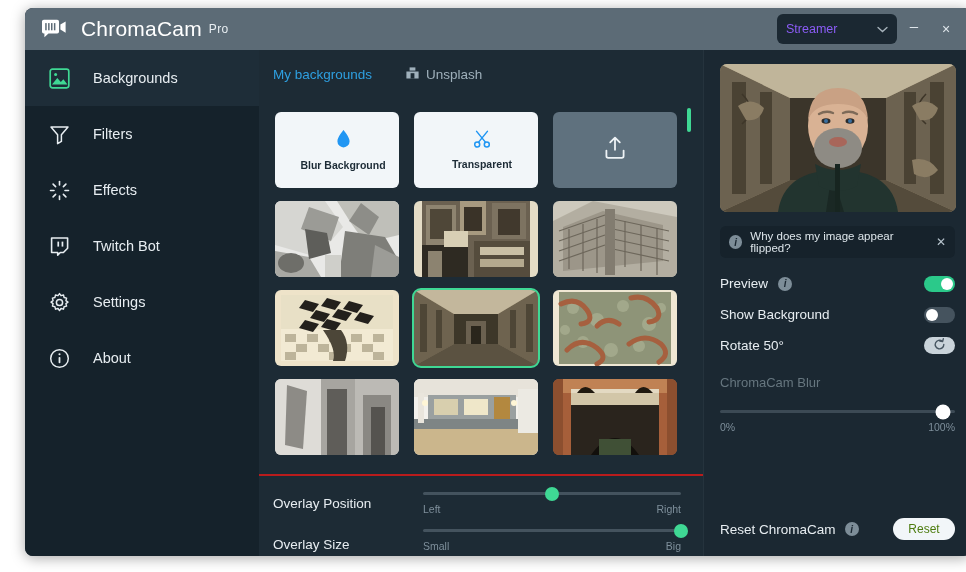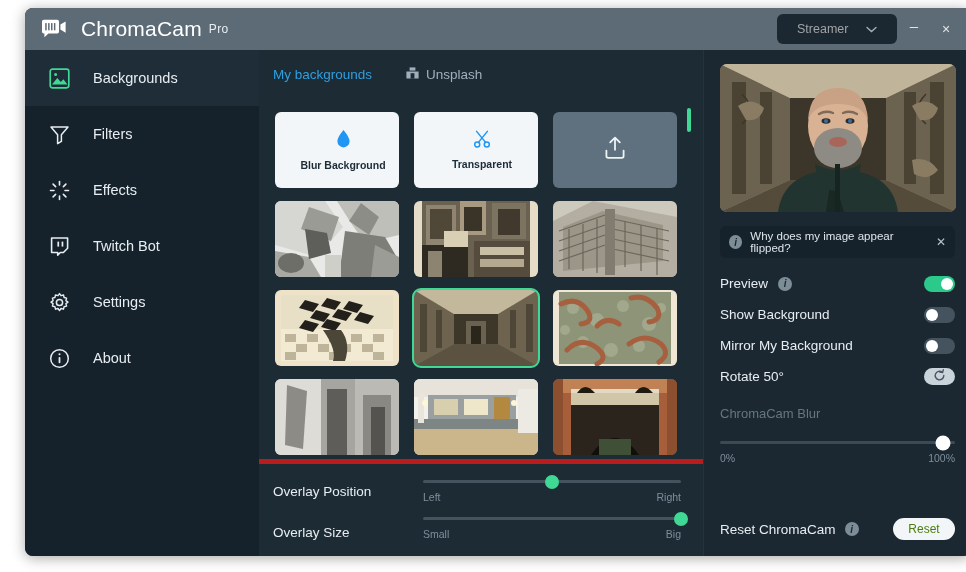--- a/index.html
+++ b/index.html
@@ -33,22 +33,22 @@
     margin-left: 12px;
     font-size: 21px; color: #ffffff; letter-spacing: .2px;
     font-weight: 400;
   }
   .brand-pro { margin-left: 7px; font-size: 12px; color: #e8eef2; letter-spacing:.3px; }
   .tb-right { margin-left: auto; display: flex; align-items: center; gap: 2px; }
   .profile-select {
     width: 120px; height: 30px;
     background: #1b2832; border-radius: 6px;
     display: flex; align-items: center;
-    padding: 0 20px;
-    color: #a3a3a3; font-size: 12.5px;
+    padding: 0 9px;
+    color: #8b5cf6; font-size: 12.5px;
     cursor: pointer;
   }
   .profile-select .chev { margin-left: auto; opacity:.8; }
   .winbtn {
     width: 30px; height: 30px;
     display: flex; align-items: center; justify-content: center;
     color: #dfe6eb; font-size: 14px; cursor: pointer;
   }
   .winbtn.min { font-size: 15px; padding-bottom: 7px; }
 
@@ -120,22 +120,22 @@
   .tile-upload { background: #5f717e; display:flex; align-items:center; justify-content:center; }
   .scrollbar {
     position: absolute; right: 12px; top: 10px;
     width: 4px; height: 24px;
     border-radius: 2px; background: #3fd894;
     cursor: pointer;
   }
 
   .sliders {
     flex: 0 0 auto;
-    border-top: 5px solid #b91c1c;
-    padding: 16px 22px 12px 14px;
+    border-top: 2px solid #b91c1c;
+    padding: 16px 22px 0 14px;
   }
   .slider-row { display: flex; align-items: center; margin-bottom: 14px; }
   .slider-row:last-child { margin-bottom: 4px; align-items: flex-end; }
   .slider-label { width: 150px; font-size: 13.5px; color: #e7edf1; }
   .slider-col { flex: 1; }
   .track {
     position: relative; height: 3px; background: #44535e; border-radius: 2px;
     cursor: pointer;
   }
   .thumb {
@@ -655,27 +655,20 @@
       </div>
 
       <div class="opt-row">
         <span>Show Background</span>
         <span class="sp"></span>
         <span class="toggle">
             <span class="knob"></span>
           </span>
       </div>
 
-      <div class="opt-row">
-        <span>Mirror My Background</span>
-        <span class="sp"></span>
-        <span class="toggle">
-            <span class="knob"></span>
-          </span>
-      </div>
 
       <div class="opt-row">
         <span>Rotate 50°</span>
         <span class="sp"></span>
         <span class="rotate-btn">
           <span>
             <svg width="13" height="13" viewBox="0 0 13 13">
               <path d="M10.8 6.5a4.3 4.3 0 1 1-1.6-3.3" fill="none" stroke="#475662" stroke-width="1.4" stroke-linecap="round"></path>
               <path d="M10.3 0.8 L9.6 3.6 L6.8 3" fill="none" stroke="#475662" stroke-width="1.4" stroke-linecap="round" stroke-linejoin="round"></path>
             </svg>

